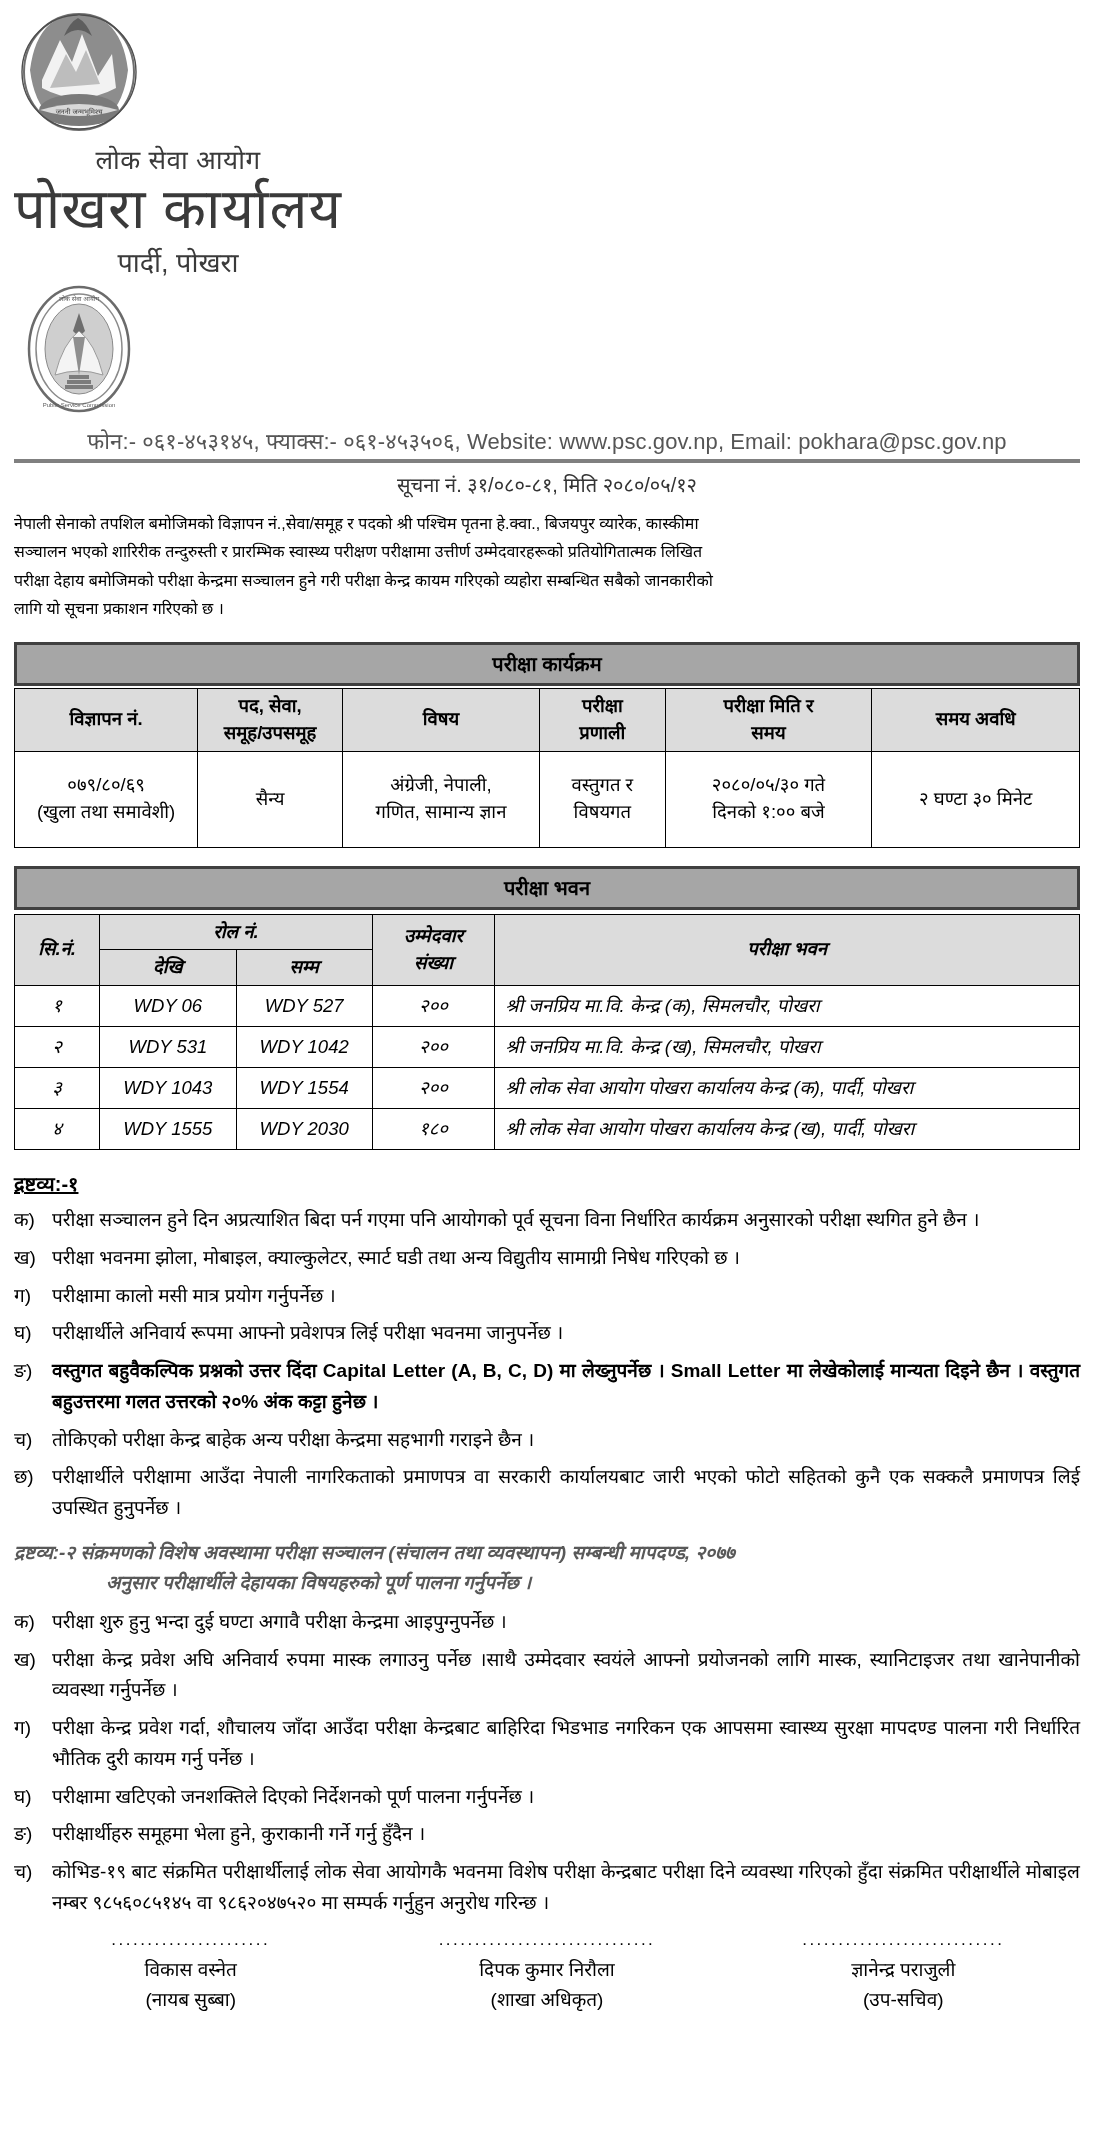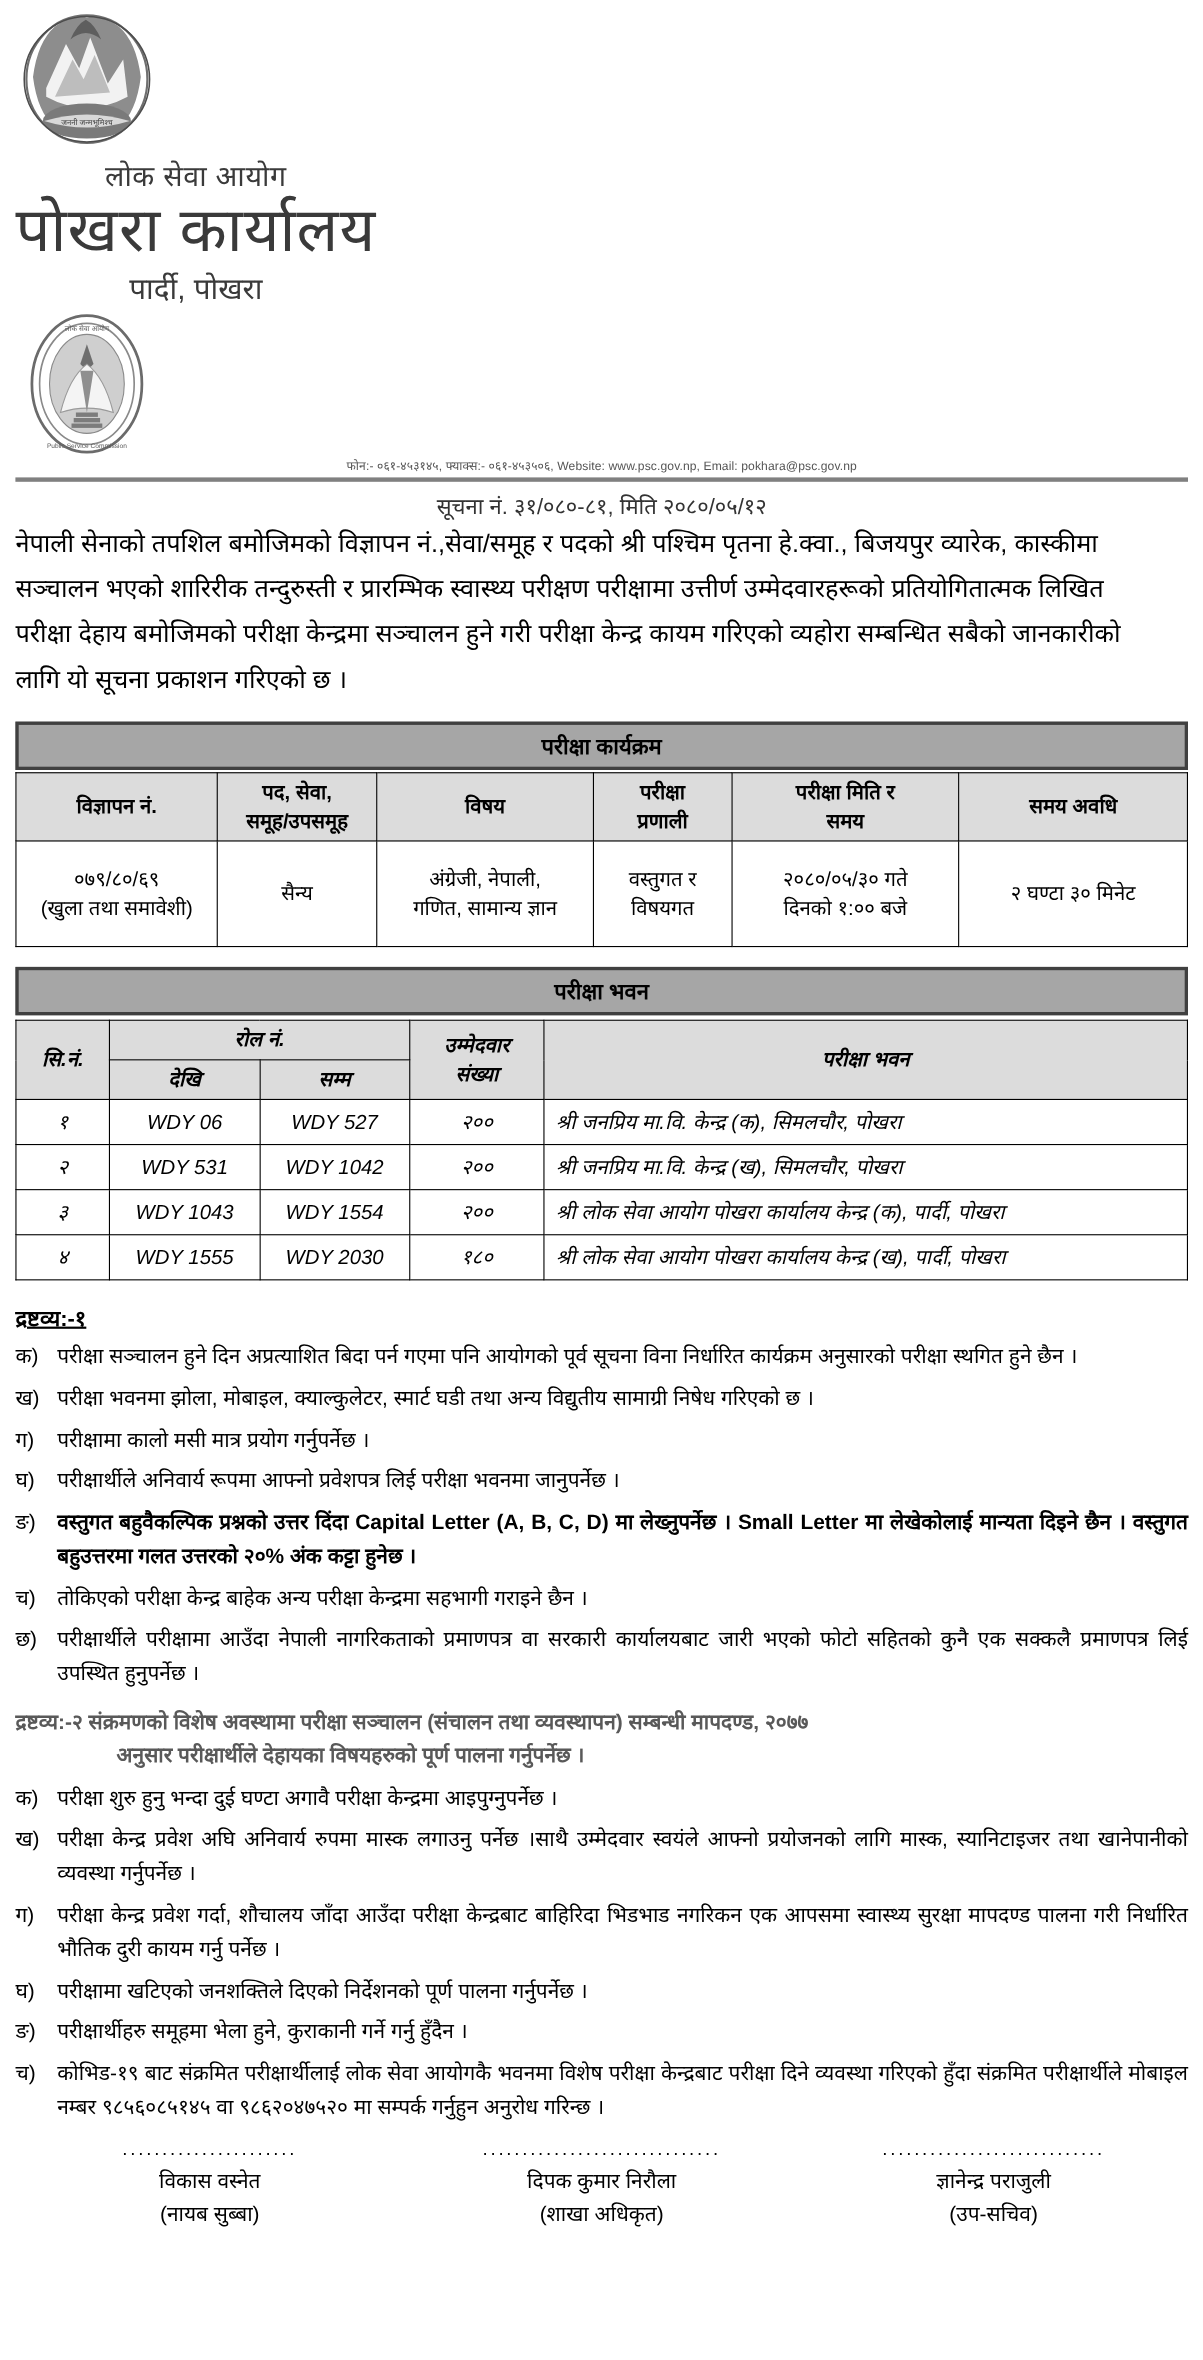--- a/index.html
+++ b/index.html
@@ -16,29 +16,29 @@
   
   .header { display: flex; align-items: flex-start; justify-content: space-between; flex-direction: column; }
   .emblem-left, .emblem-right { flex: 0 0 auto; width: 130px; display:flex; justify-content:center; padding-top: 4px; }
   .emblem-right { width: 130px; }
   .header-center { flex: 1 1 auto; text-align: center; padding-top: 4px; }
 
   .org-line1 { font-size: 26px; line-height: 1.15; font-weight: 400; color: #3a3a3a; letter-spacing: .5px; }
   .org-line2 { font-size: 56px; line-height: 1.12; font-weight: 400; color: #3a3a3a; margin-top: 2px; letter-spacing: 1px; }
   .org-line3 { font-size: 27px; line-height: 1.2; color: #3a3a3a; margin-top: 6px; }
 
-  .contact { text-align: center; font-size: 11px; color: #555555; letter-spacing: .1px; }
+  .contact { text-align: center; font-size: 22px; color: #555555; margin-top: 10px; letter-spacing: .1px; }
   .rule { height: 4px; background: #808080; margin-top: 4px; }
 
   
   .doc-title { text-align: center; font-size: 33px; font-weight: 700; color: #4a4a4a; margin-top: 12px; letter-spacing: .4px; }
   .doc-subtitle { text-align: center; font-size: 20px; color: #333333; margin-top: 8px; }
 
   
-  .body-para { font-size: 23px; line-height: 1.78; text-align: justify; margin-top: 1px; color: #000; }
+  .body-para { font-size: 16px; line-height: 1.78; text-align: justify; margin-top: 12px; color: #000; }
   .body-para span { display: block; }
 
   
   .section-bar {
     background: #a6a6a6; color: #000; text-align: center;
     font-size: 20px; font-weight: 700; padding: 5px 0 6px 0;
     margin-top: 18px; border: 3px solid #404040;
   }
   table { width: 100%; border-collapse: collapse; table-layout: fixed; }
   table, th, td { border: 1.6px solid #000; }
@@ -46,21 +46,21 @@
   th { background: #dcdcdc; font-weight: 700; }
   .tbl-program { margin-top: 2px; border-radius: 25px; }
   .tbl-program td { height: 96px; }
   .tbl-hall { margin-top: 4px; font-style: italic; }
   .tbl-hall td { height: 41px; }
   .tbl-hall td.venue { text-align: left; padding-left: 10px; }
   .nowrap-cell { white-space: nowrap; }
 
   
   .note-heading { font-size: 20px; font-weight: 700; text-decoration: underline; margin-top: 20px; }
-  .note-heading-2 { font-size: 19px; font-weight: 700; color: #595959; margin-top: 14px; line-height: 1.6; }
+  .note-heading-2 { font-size: 19px; font-weight: 700; color: #595959; margin-top: 14px; line-height: 1.6; font-style: italic; }
   .note-heading-2 .nh2-ind { display:block; padding-left: 92px; }
   ul.notes { list-style: none; margin: 8px 0 0 0; padding: 0; }
   ul.notes li {
     display: flex; align-items: flex-start;
     font-size: 19px; line-height: 1.62; margin-bottom: 7px;
   }
   ul.notes li .mk { flex: 0 0 38px; text-align: left; }
   ul.notes li .tx { flex: 1 1 auto; text-align: justify; }
   ul.notes li.bold .tx { font-weight: 700; }
 

